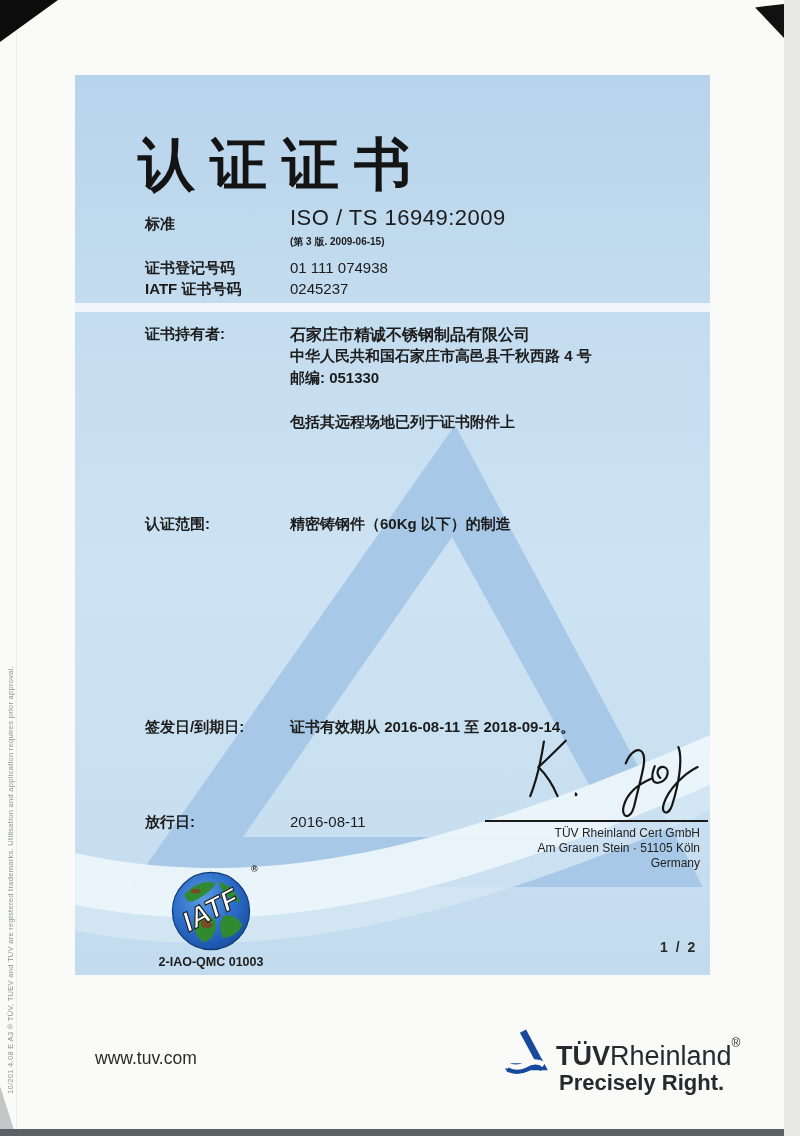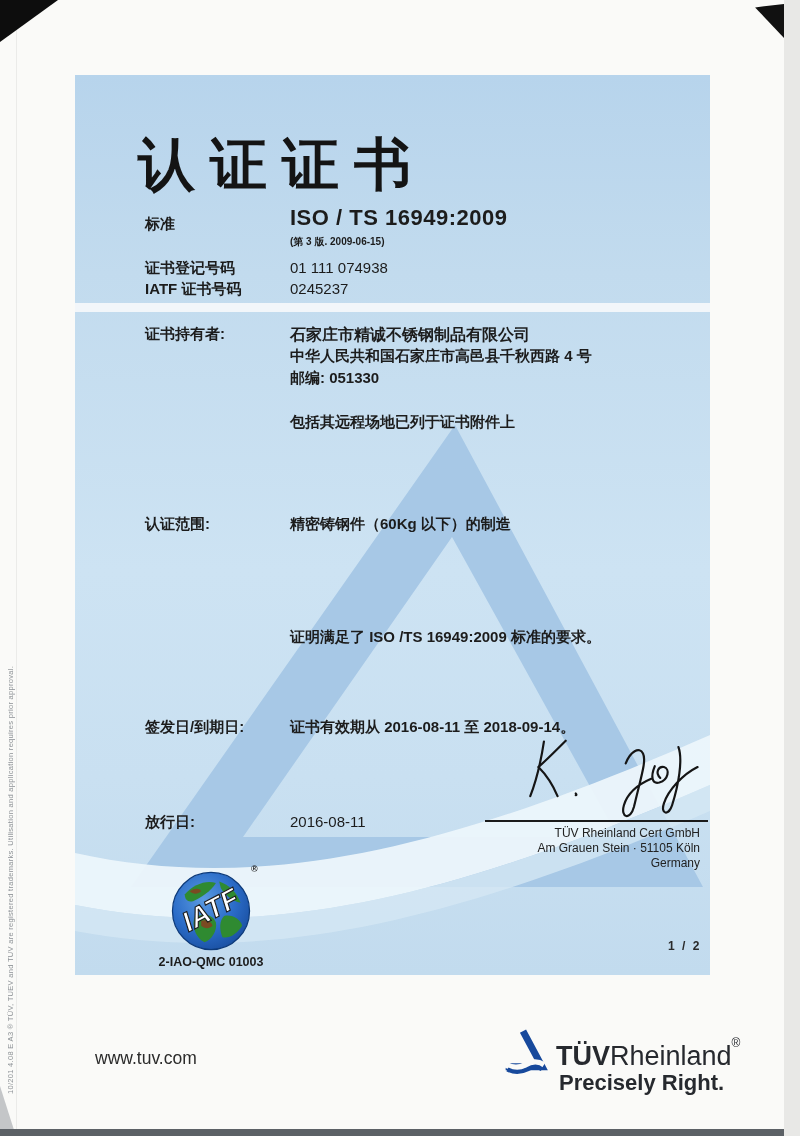--- a/index.html
+++ b/index.html
@@ -33,34 +33,34 @@
   .panel .watermark{position:absolute;left:0;top:0;width:635px;height:900px;}
   .white-gap{position:absolute;left:0;top:228px;width:635px;height:9px;background:#f2f6fa;}
 
   .cert-title{
     position:absolute;left:63px;top:52px;
     font-size:57px;font-weight:700;color:#141414;letter-spacing:15px;white-space:nowrap;
   }
   .lbl{position:absolute;left:70px;font-size:15px;font-weight:700;color:#1c1c1c;white-space:nowrap;}
   .val{position:absolute;left:215px;font-size:15px;color:#1c1c1c;white-space:nowrap;}
   .bold{font-weight:700;}
-  .standard-val{top:130px;font-size:22px;font-weight:700;letter-spacing:.5px;}
+  .standard-val{top:130px;font-size:22px;font-weight:400;letter-spacing:.5px;}
   .standard-ed{top:160px;font-size:10px;font-weight:700;}
 
   .sig-line{position:absolute;left:410px;top:745px;width:223px;height:2px;background:#1b1b1b;}
   .authority{position:absolute;right:10px;top:751px;text-align:right;
     font-size:12px;font-weight:400;color:#222;line-height:15px;}
   .signature-svg{position:absolute;left:438px;top:650px;}
 
   .iatf-globe{position:absolute;left:95px;top:795px;width:82px;height:82px;}
   .iatf-reg{position:absolute;left:176px;top:789px;font-size:9px;font-weight:700;color:#222;}
   .iatf-code{position:absolute;left:48px;top:880px;width:176px;text-align:center;
     font-size:12.5px;font-weight:700;color:#1c1c1c;}
-  .page-indicator{position:absolute;left:585px;top:864px;font-size:12px;font-weight:700;
-    color:#2a2a2a;letter-spacing:2px;margin-left:8px;}
+  .page-indicator{position:absolute;left:585px;top:864px;font-size:14px;font-weight:700;
+    color:#2a2a2a;letter-spacing:2px;}
 
   
   .website{position:absolute;left:95px;top:1048px;font-size:17.5px;color:#2b2b2b;}
   .brand-logo{position:absolute;left:497px;top:1024px;}
   .brand-text{position:absolute;left:556px;top:1036px;font-size:27px;color:#26292e;white-space:nowrap;}
   .brand-text .b{font-weight:800;}
   .brand-text sup{font-size:12px;vertical-align:18px;}
   .tagline{position:absolute;left:559px;top:1070px;font-size:22px;font-weight:600;color:#26292e;}
 
   .side-note{
@@ -100,21 +100,20 @@
 
     <div class="lbl" style="top:250px">证书持有者:</div>
     <div class="val bold" style="top:250px;font-size:16px">石家庄市精诚不锈钢制品有限公司</div>
     <div class="val bold" style="top:272px">中华人民共和国石家庄市高邑县千秋西路 4 号</div>
     <div class="val bold" style="top:294px">邮编: 051330</div>
     <div class="val bold" style="top:338px">包括其远程场地已列于证书附件上</div>
 
     <div class="lbl" style="top:440px">认证范围:</div>
     <div class="val bold" style="top:440px">精密铸钢件（60Kg 以下）的制造</div>
 
-    <div class="val bold" style="top:553px">证明满足了 ISO /TS 16949:2009 标准的要求。</div>
 
     <div class="lbl" style="top:643px">签发日/到期日:</div>
     <div class="val bold" style="top:643px">证书有效期从 2016-08-11 至 2018-09-14。</div>
 
     <svg class="signature-svg" width="200" height="95" viewBox="0 0 220 100">
       <g fill="none" stroke="#151515" stroke-width="2.4" stroke-linecap="round">
         <path d="M34,16 C31,36 26,58 19,76"></path>
         <path d="M58,15 C46,27 37,36 28,44 C37,53 44,64 49,76"></path>
         <path d="M69,73 C70,74 70,75 69,75"></path>
         <path d="M124,40 C129,27 139,21 143,29 C147,37 141,54 133,88 C129,103 118,100 122,86 C126,73 138,63 152,57"></path>

